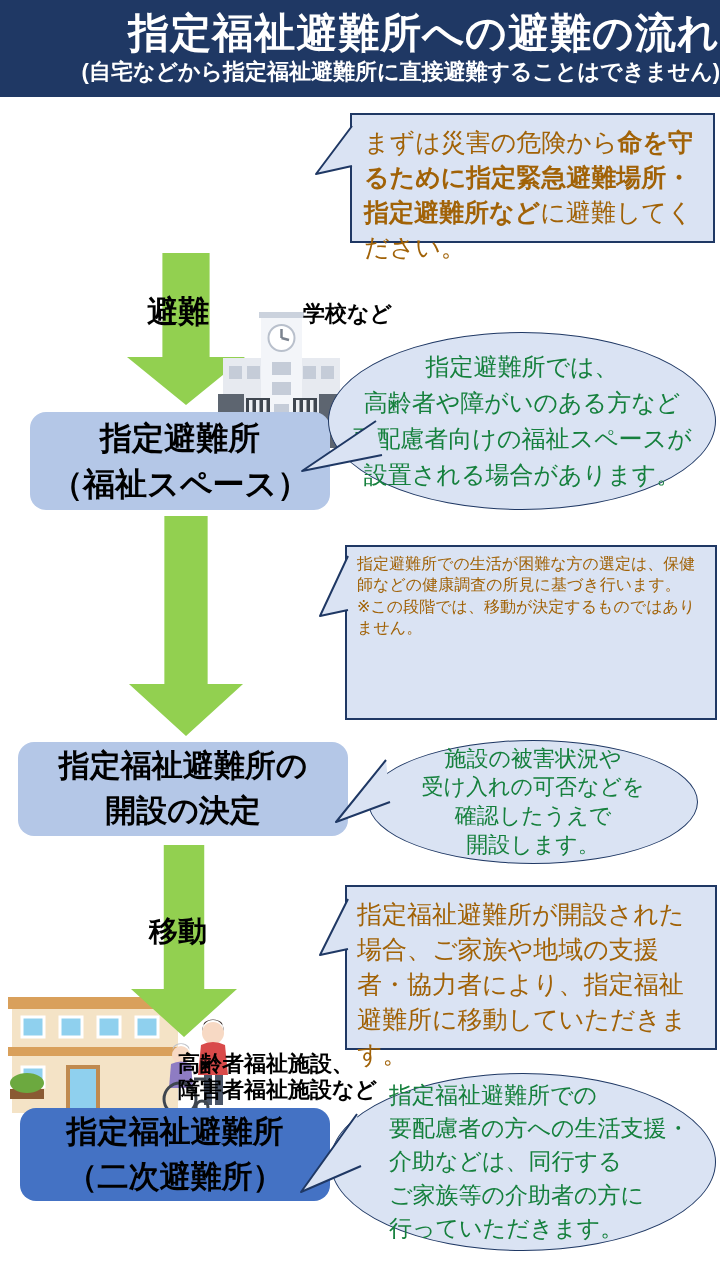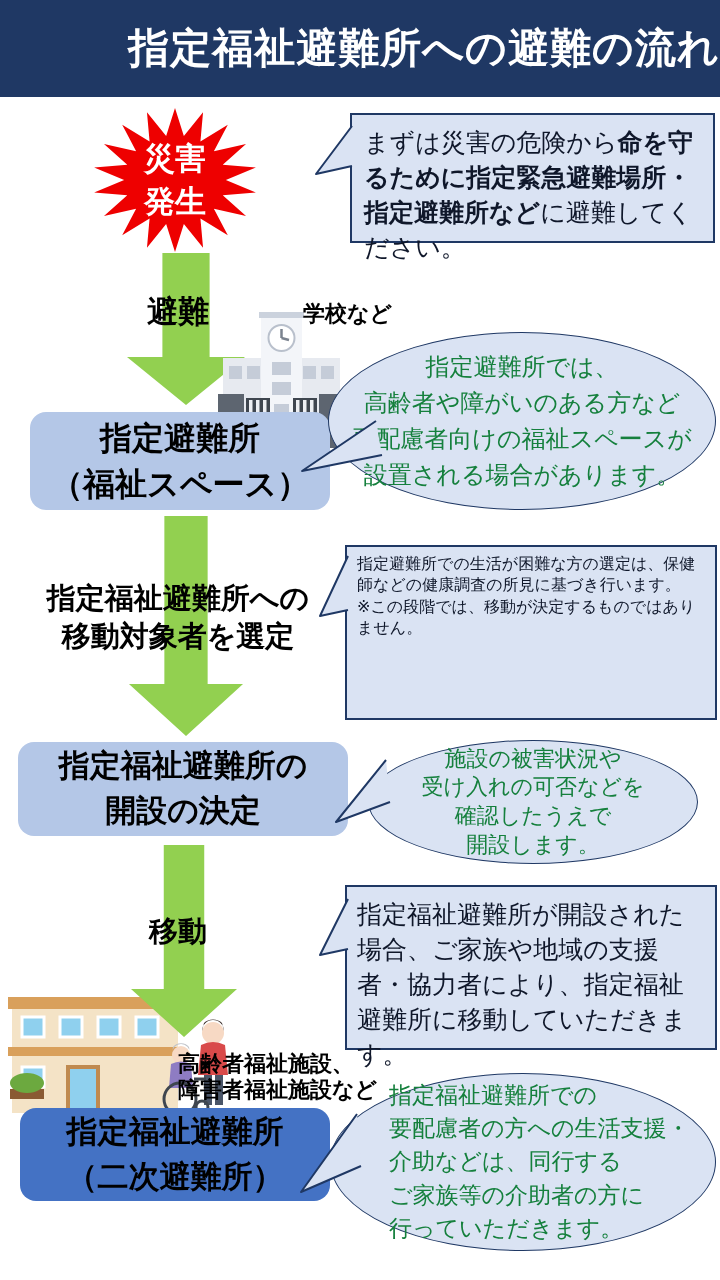--- a/index.html
+++ b/index.html
@@ -13,21 +13,21 @@
   .header .subtitle{color:#fff;font-size:22px;font-weight:bold;line-height:1.2;white-space:nowrap;margin-top:3px;}
 
   
   .burst{position:absolute;left:93px;top:108px;width:164px;height:144px;z-index:2;}
   .burst svg{position:absolute;left:0;top:0;width:100%;height:100%;}
   .burst .burst-text{position:absolute;inset:0;display:flex;align-items:center;justify-content:center;
           color:#fff;font-size:31px;font-weight:bold;line-height:1.4;text-align:center;white-space:pre-line;}
 
   
   .bubble-rect{position:absolute;background:var(--bubble-bg,#DAE3F3);border:2.5px solid var(--bubble-border,#1F3864);
-          box-sizing:border-box;z-index:2;color:#0f172a;}
+          box-sizing:border-box;z-index:2;color:#a16207;}
   .bubble-rect .body{white-space:pre-line;}
 
   
   .bubble-ellipse{position:absolute;background:var(--bubble-bg,#DAE3F3);border:1.5px solid var(--bubble-border,#1F3864);
           border-radius:50%;box-sizing:border-box;z-index:2;color:#15803d;
           display:flex;align-items:center;justify-content:center;text-align:center;}
   .bubble-ellipse .body{white-space:pre-line;}
 
   .tail{position:absolute;z-index:3;}
   .tail path{fill:var(--bubble-bg,#DAE3F3);stroke:var(--bubble-border,#1F3864);stroke-width:2;stroke-linejoin:round;}
@@ -49,29 +49,23 @@
 
   .illu{position:absolute;z-index:1;}
 </style>
 </head>
 <body>
 
 <div class="page">
 
   <div class="header">
     <div class="title">指定福祉避難所への避難の流れ</div>
-  </div>
-
-  <div class="burst">
-    <svg viewBox="0 0 100 100" preserveAspectRatio="none">
-      <polygon style="fill:var(--burst-red,#EE0000)" points="50,0 55.4,19.5 67.1,3 65.5,23.2 82.2,11.7 73.7,30.1 93.3,25 79.1,39.4 99.3,41.3 81,50 99.3,58.7 79.1,60.6 93.3,75 73.7,69.9 82.2,88.3 65.5,76.8 67.1,97 55.4,80.5 50,100 44.6,80.5 32.9,97 34.5,76.8 17.8,88.3 26.3,69.9 6.7,75 20.9,60.6 0.7,58.7 19,50 0.7,41.3 20.9,39.4 6.7,25 26.3,30.1 17.8,11.7 34.5,23.2 32.9,3 44.6,19.5"></polygon>
-    </svg>
-    <div class="burst-text">災害
-発生</div>
-  </div>
+    <div class="subtitle">(自宅などから指定福祉避難所に直接避難することはできません)</div>
+  </div>
+
 
   <div class="bubble-rect" style="left:350px;top:113px;width:365px;height:130px;padding:10px 12px;font-size:25px;line-height:1.4;">
     <div class="body"><span>まずは災害の危険から</span><b>命を守るために</b><b>指定緊急避難場所・指定避難所など</b><span>に避難してください。</span></div>
   </div>
   <svg class="tail" style="left:312px;top:118px;" width="44" height="66" viewBox="0 0 44 66">
     <path d="M40,8 L4,56 L40,48"></path>
   </svg>
 
   <svg class="arrow" style="left:127px;top:253px;" width="118" height="152" viewBox="0 0 120 152" preserveAspectRatio="none">
     <polygon points="36,0 84,0 84,104 120,104 60,152 0,104 36,104"></polygon>
@@ -116,22 +110,20 @@
 要配慮者向けの福祉スペースが
 設置される場合があります。</div>
   </div>
   <svg class="tail" style="left:296px;top:415px;" width="90" height="66" viewBox="0 0 90 66">
     <path d="M80,6 L6,56 L86,40"></path>
   </svg>
 
   <svg class="arrow" style="left:127px;top:516px;" width="118" height="220" viewBox="0 0 120 220" preserveAspectRatio="none">
     <polygon points="38,0 82,0 82,168 118,168 60,220 2,168 38,168"></polygon>
   </svg>
-  <div class="flow-label" style="left:10px;top:580px;width:336px;text-align:center;font-size:29px;line-height:1.3;">指定福祉避難所への
-移動対象者を選定</div>
 
   <div class="bubble-rect" style="left:345px;top:545px;width:372px;height:175px;padding:6px 10px;font-size:16px;line-height:1.34;">
     <div class="body">指定避難所での生活が困難な方の選定は、保健師などの健康調査の所見に基づき行います。
 ※この段階では、移動が決定するものではありません。</div>
   </div>
   <svg class="tail" style="left:316px;top:548px;" width="36" height="78" viewBox="0 0 36 78">
     <path d="M32,8 L4,68 L32,62"></path>
   </svg>
 
   <div class="flow-box box-light" style="left:18px;top:742px;width:330px;height:94px;font-size:31px;">

